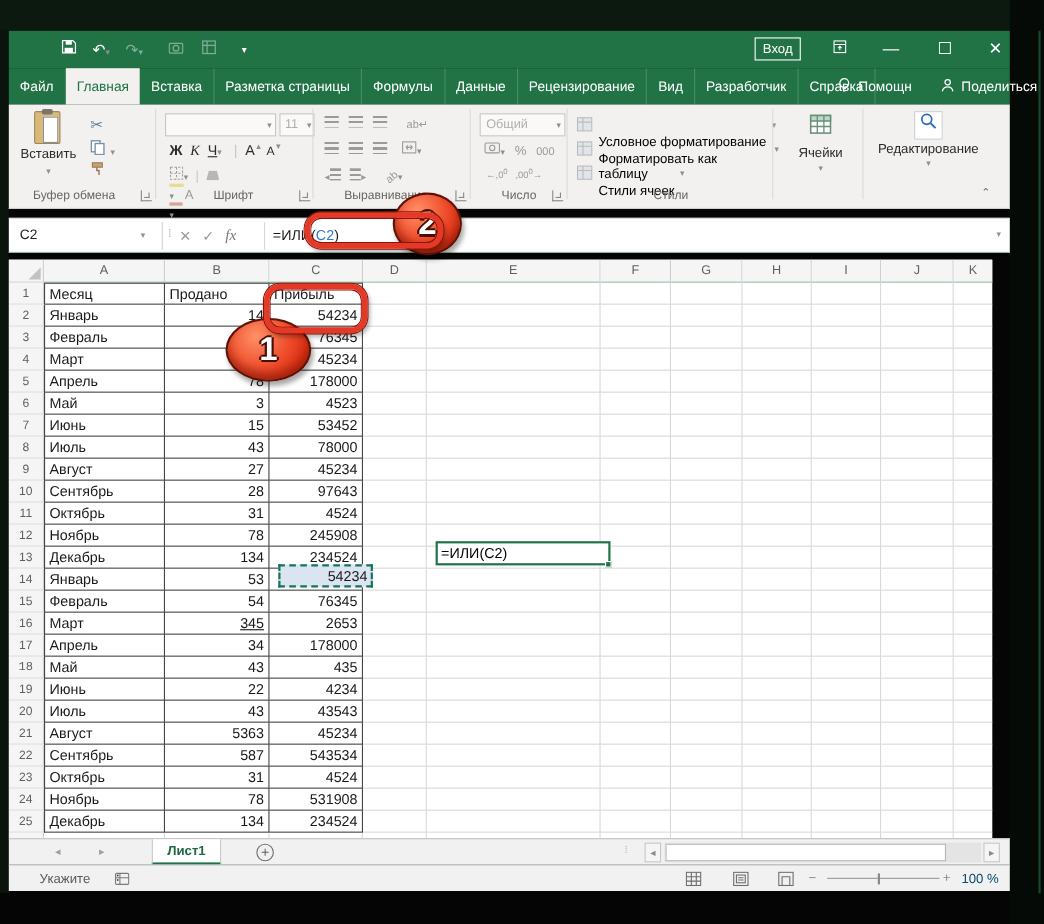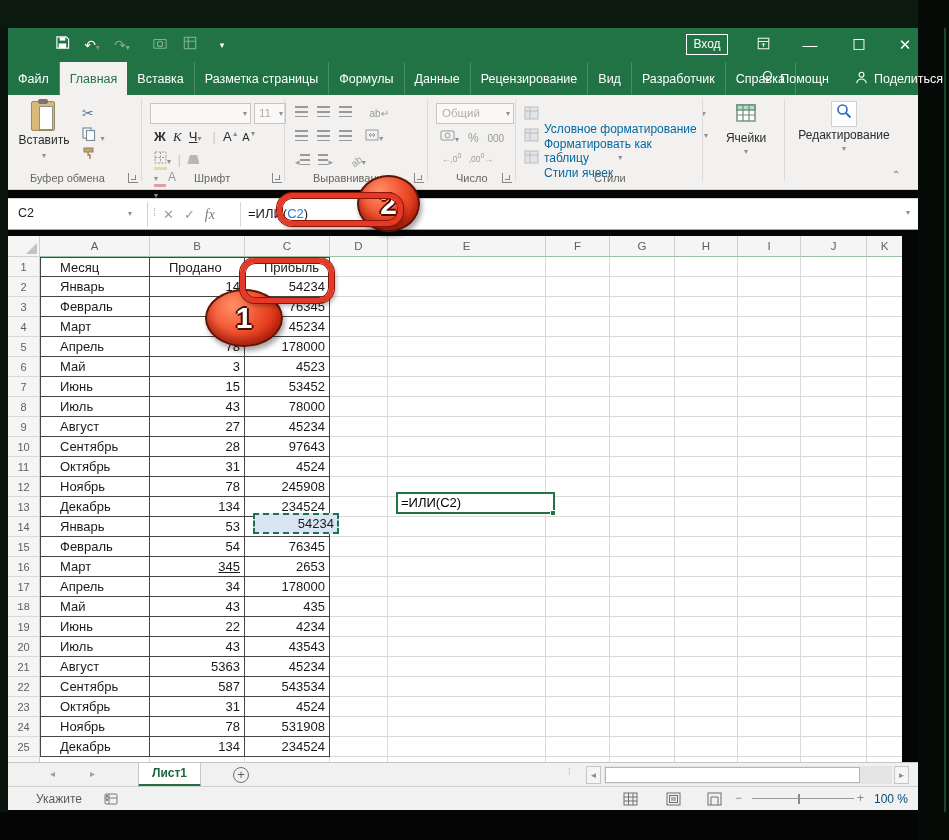--- a/index.html
+++ b/index.html
@@ -27,42 +27,42 @@
   #tabs-right { position:absolute; right:6px; top:62px; height:33px; display:flex; align-items:center; color:#fff; font-size:12.5px; gap:6px; }
 
   
   #ribbon { left:8px; top:95px; width:910px; height:95px; background:#f2f1f0; border-bottom:1px solid #cfcfcf; }
   .gsep { position:absolute; top:4px; width:1px; height:82px; background:#dadada; }
   .glabel { position:absolute; top:77px; font-size:11px; color:#68665f; white-space:nowrap; }
   .launcher { position:absolute; top:78px; width:10px; height:10px; border-left:1px solid #8a8886; border-bottom:1px solid #8a8886; }
   .launcher:after { content:""; position:absolute; left:2px; bottom:2px; width:4px; height:4px; border-right:1px solid #8a8886; border-bottom:1px solid #8a8886; }
   .dd { color:#8f8f8f; font-size:8px; }
   .hbars { display:inline-block; width:13px; height:11px; background:repeating-linear-gradient(to bottom,#9a9a9a 0 2px,transparent 2px 5px); }
-  .graytxt { color:#0369a1;margin-top:32px; }
+  .graytxt { color:#000000;margin-top:32px; }
   .dimbox { border:1px solid #c8c6c4; background:#faf9f8; color:#b0aeab; }
   .sicon { display:inline-block; width:15px; height:14px; opacity:.5; }
 
   
   #formulabar { left:8px; top:198px; width:910px; height:32px; background:#fff; border-top:1px solid #d6d6d6; border-bottom:1px solid #9bb0a0; }
   #namebox { position:absolute; left:2px; top:3px; width:138px; height:25px; border-right:1px solid #d0d0d0; font-size:12.5px; color:#222; }
   #fbtns { position:absolute; left:155px; top:3px; height:25px; display:flex; align-items:center; gap:10px; color:#9a9a9a; }
   #fx-formula { position:absolute; left:240px; top:7px; font-size:13px; color:#1b1b1b; white-space:nowrap; }
   .ref-blue { color:#2e75d8; }
 
   
   #sheet { left:8px; top:236px; width:894px; height:526px; background:#fff; overflow:hidden; }
   .colhdr { position:absolute; top:0; height:21px; background:#f5f5f5; border-right:1px solid #cfcfcf; border-bottom:1px solid #9bc2a7; color:#5f5f5f; font-size:11.5px; text-align:center; line-height:21px; }
   .rowhdr { position:absolute; left:0; width:32px; background:#f5f5f5; border-right:1px solid #cfcfcf; border-bottom:1px solid #d9d9d9; color:#5f5f5f; font-size:11px; text-align:center; line-height:20px; }
   #selectall { position:absolute; left:0; top:0; width:32px; height:21px; background:#f5f5f5; border-right:1px solid #cfcfcf; border-bottom:1px solid #cfcfcf; }
   #selectall:after { content:""; position:absolute; right:2px; bottom:2px; border-left:11px solid transparent; border-bottom:11px solid #c3c3c3; }
   .cell { position:absolute; height:20px; border-right:1px solid #d9d9d9; border-bottom:1px solid #d9d9d9; font-size:13px; color:#1a1a1a; line-height:19px; white-space:nowrap; overflow:hidden; }
   .tcell { border-right:1px solid #454545; border-bottom:1px solid #454545; }
   .tcell.ca { border-left:1px solid #454545; }
   .trow1 { border-top:1px solid #454545; }
-  .al { text-align:left; padding-left:19px; }
+  .al { text-align:left; padding-left:4px; }
   .ar { text-align:right; padding-right:4px; }
 
   #c2-sel { left:245px; top:277px; width:86px; height:21px; background:#dbe5f1; border:2px dashed #17735c; z-index:6; font-size:13px; color:#1a1a1a; text-align:right; padding-right:3px; line-height:17px; }
   #edit-cell { left:388px; top:256px; width:159px; height:22px; background:#fff; border:2px solid #217346; z-index:8; font-size:13px; line-height:18px; padding-left:3px; white-space:nowrap; }
   #fill-handle { left:542px; top:274px; width:6px; height:6px; background:#217346; border:1px solid #fff; z-index:9; }
 
   #fn-tooltip { left:335px; top:238px; height:19px; background:#e9e9e9; border:1px solid #a0a0a0; box-shadow:2px 2px 3px rgba(0,0,0,.25); z-index:20; font-size:11.5px; color:#3c3c3c; line-height:17px; padding:0 5px; white-space:nowrap; }
   .sbtn { position:absolute; background:#f5f5f5; border:1px solid #c6c6c6; color:#8a8a8a; text-align:center; }
 
   

